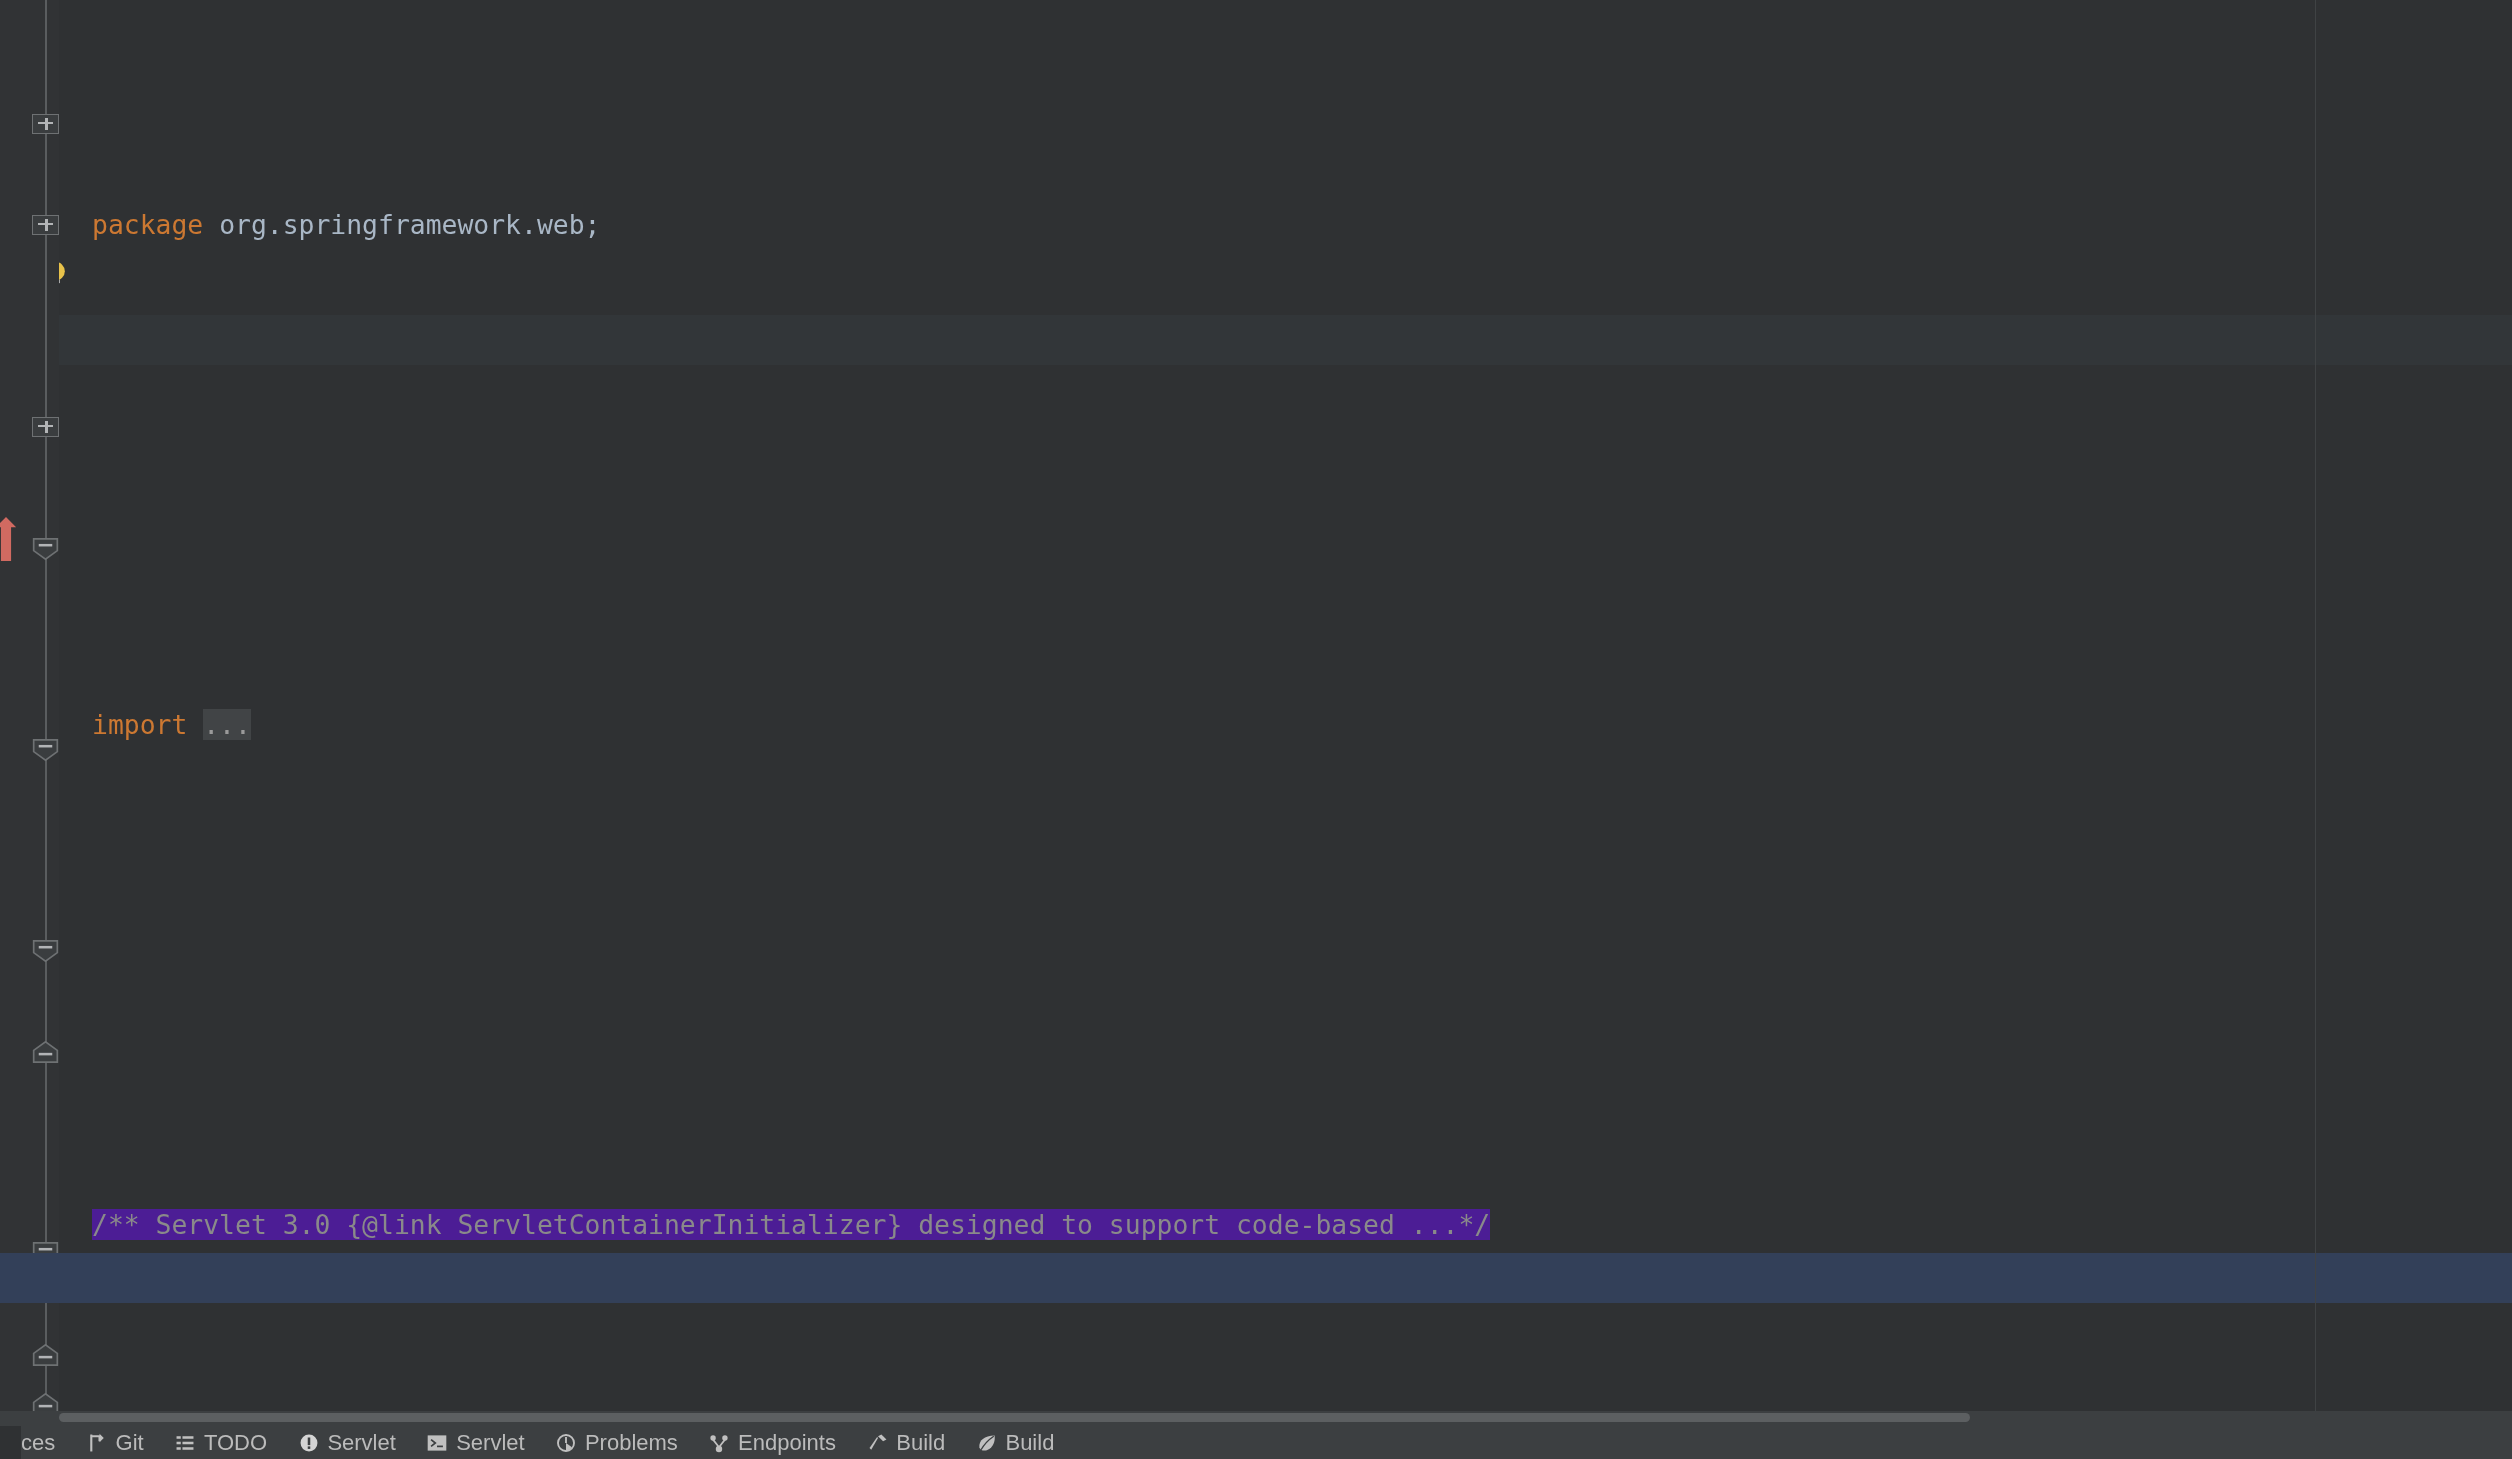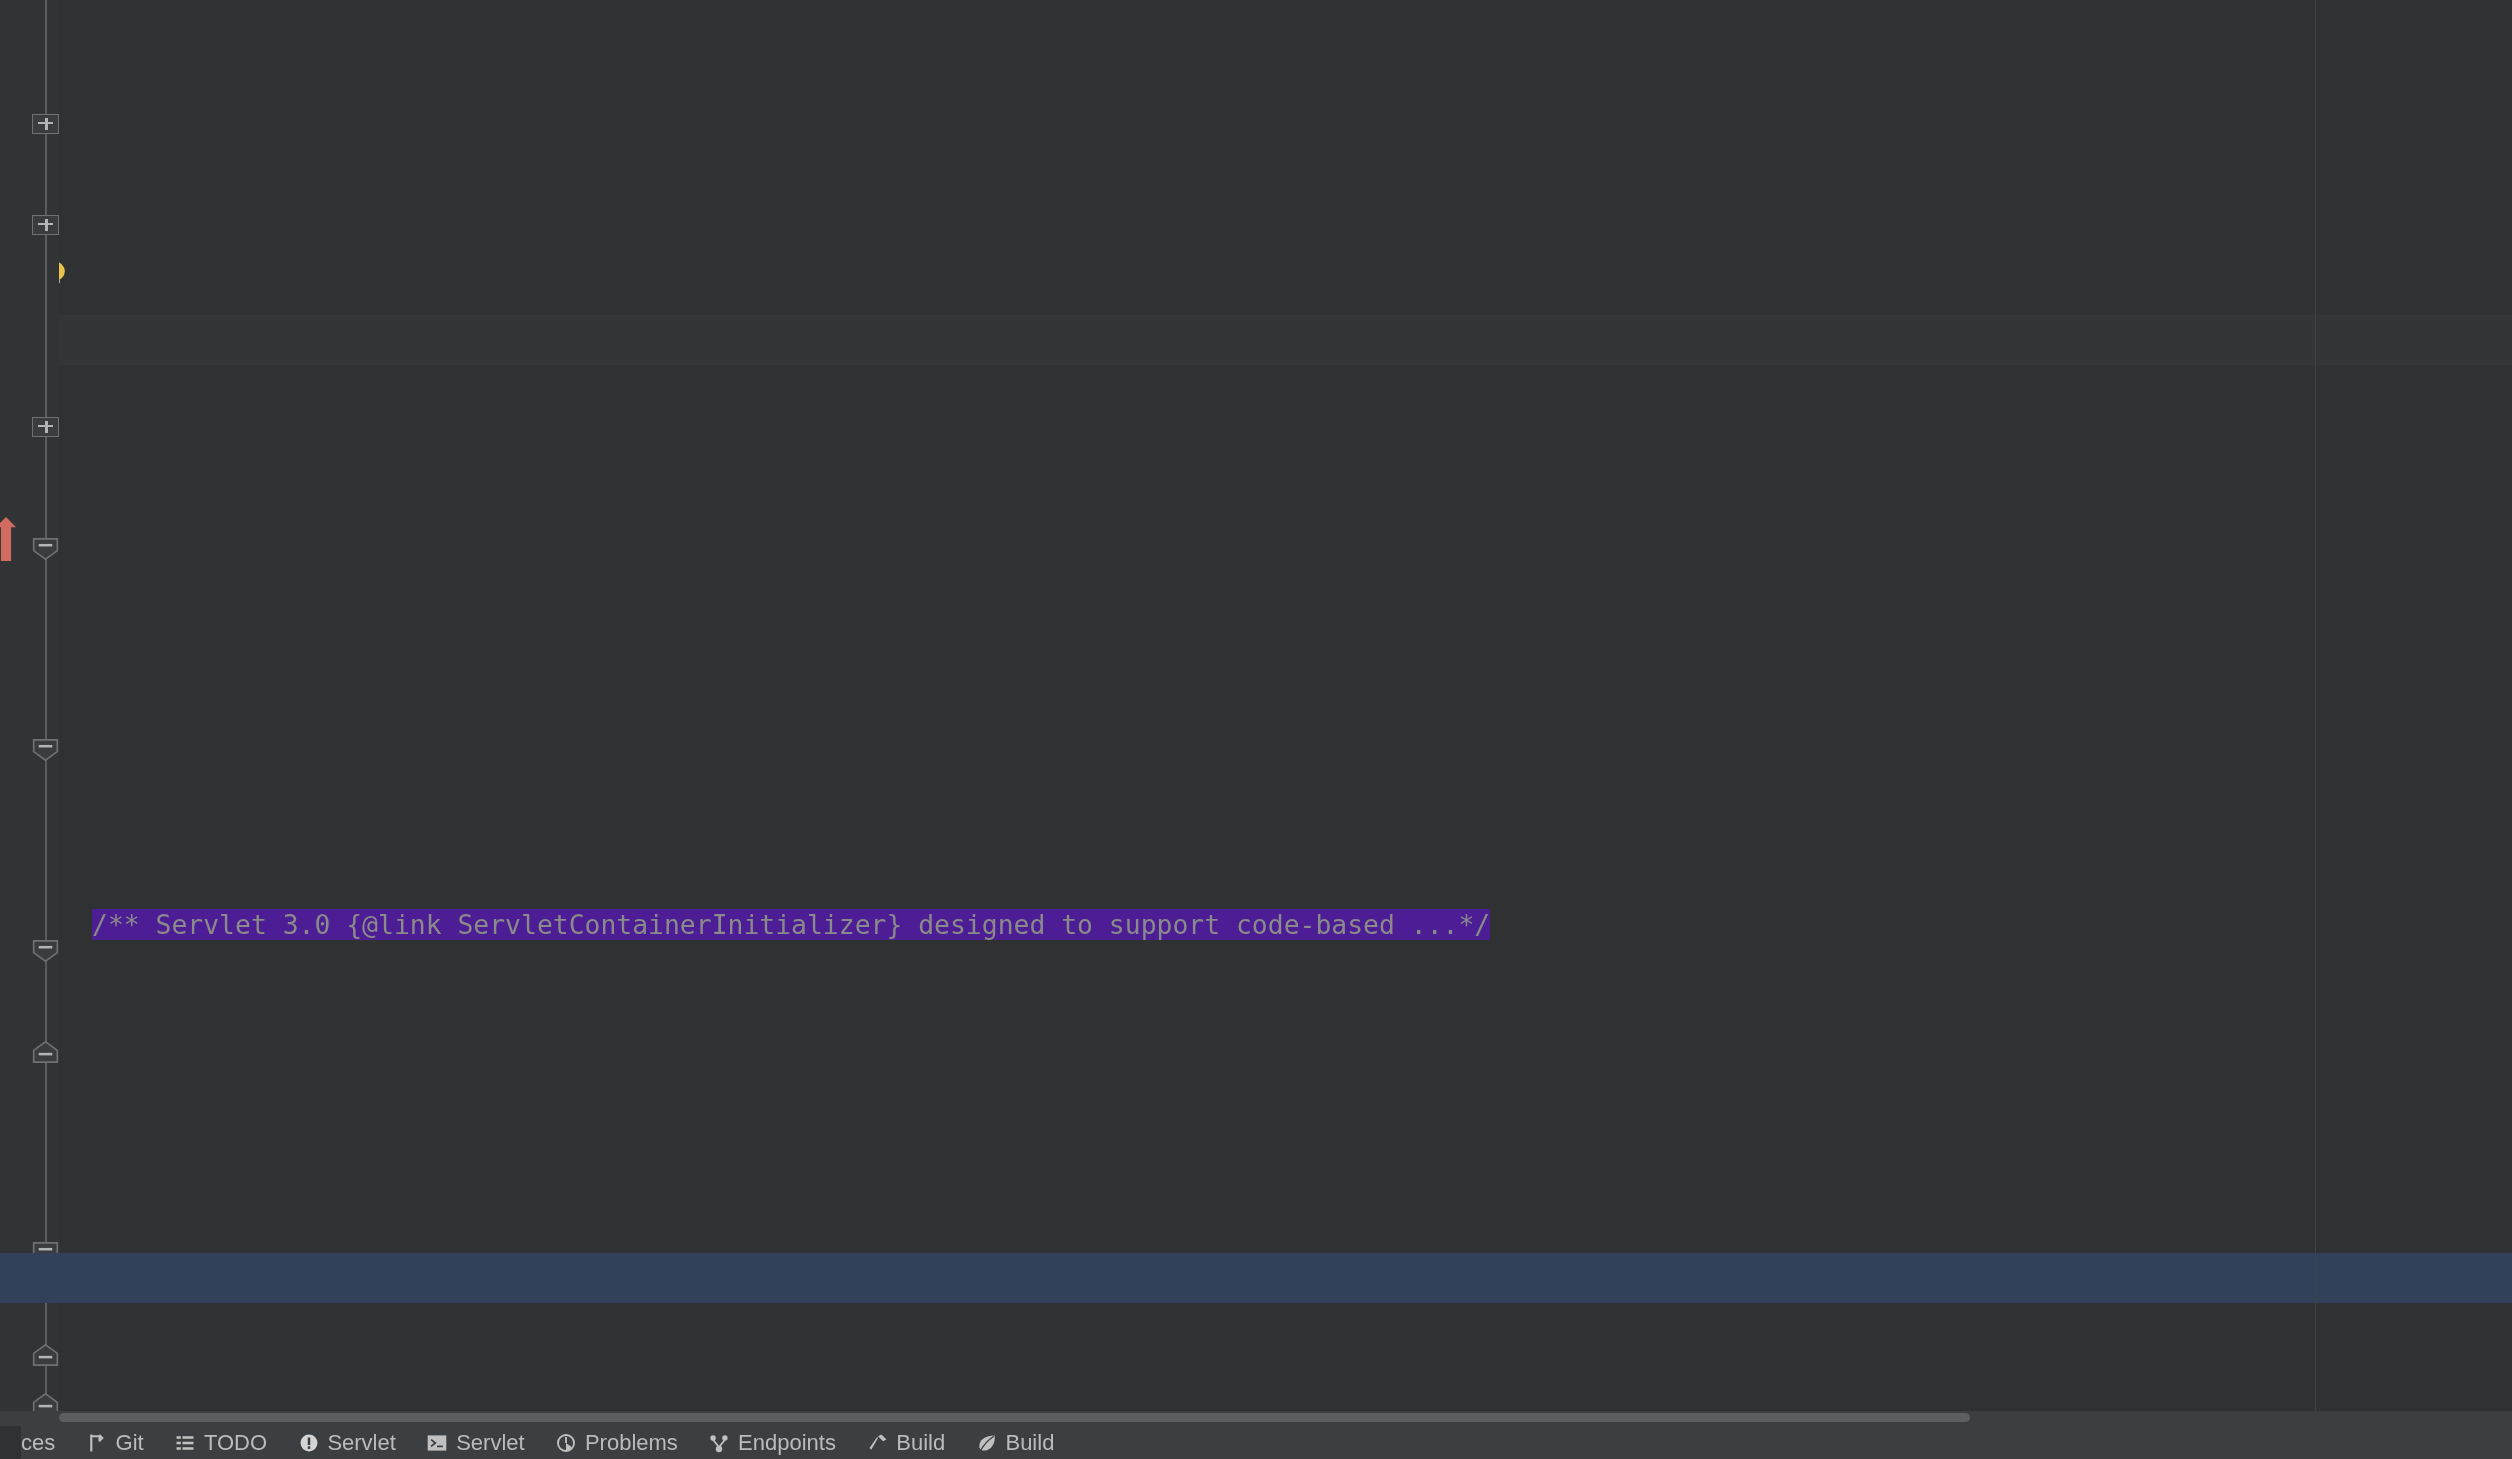--- a/index.html
+++ b/index.html
@@ -193,25 +193,27 @@
 
   <div class="editor">
 
     <div class="classline-hl"></div>
     <div class="execline"></div>
     <div class="right-margin"></div>
 
     <div class="code">
 
       
+      <span class="ln"><span style="display:inline-block;width:33px;"></span><span class="kw">package</span> <span class="id">org.springframework.web;</span></span>
 
       
       <span class="ln"></span>
 
       
+      <span class="ln"><span style="display:inline-block;width:33px;"></span><span class="kw">import</span> <span class="importfold">...</span></span>
 
       
       <span class="ln"></span>
 
       
       <span class="ln"><span style="display:inline-block;width:33px;"></span><span class="doccollapse">/** Servlet 3.0 {@link ServletContainerInitializer} designed to support code-based ...*/</span></span>
 
       
       
 

